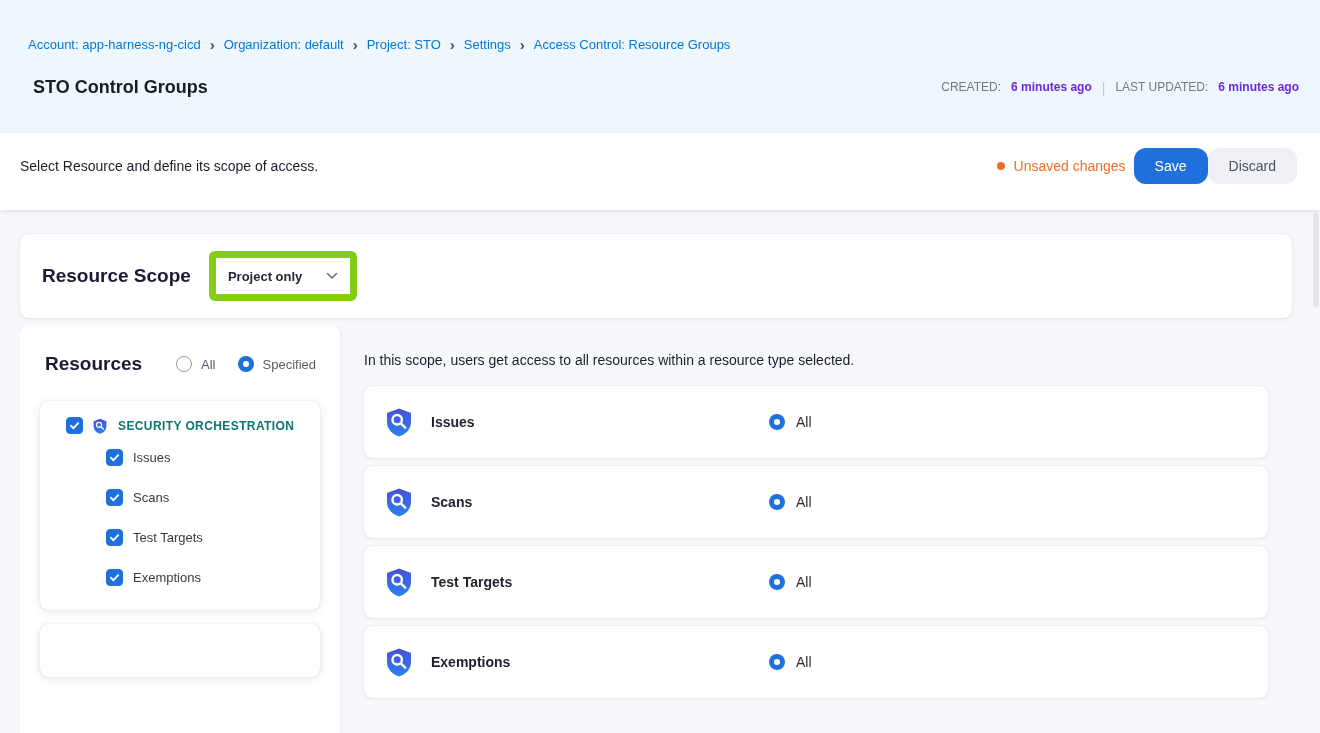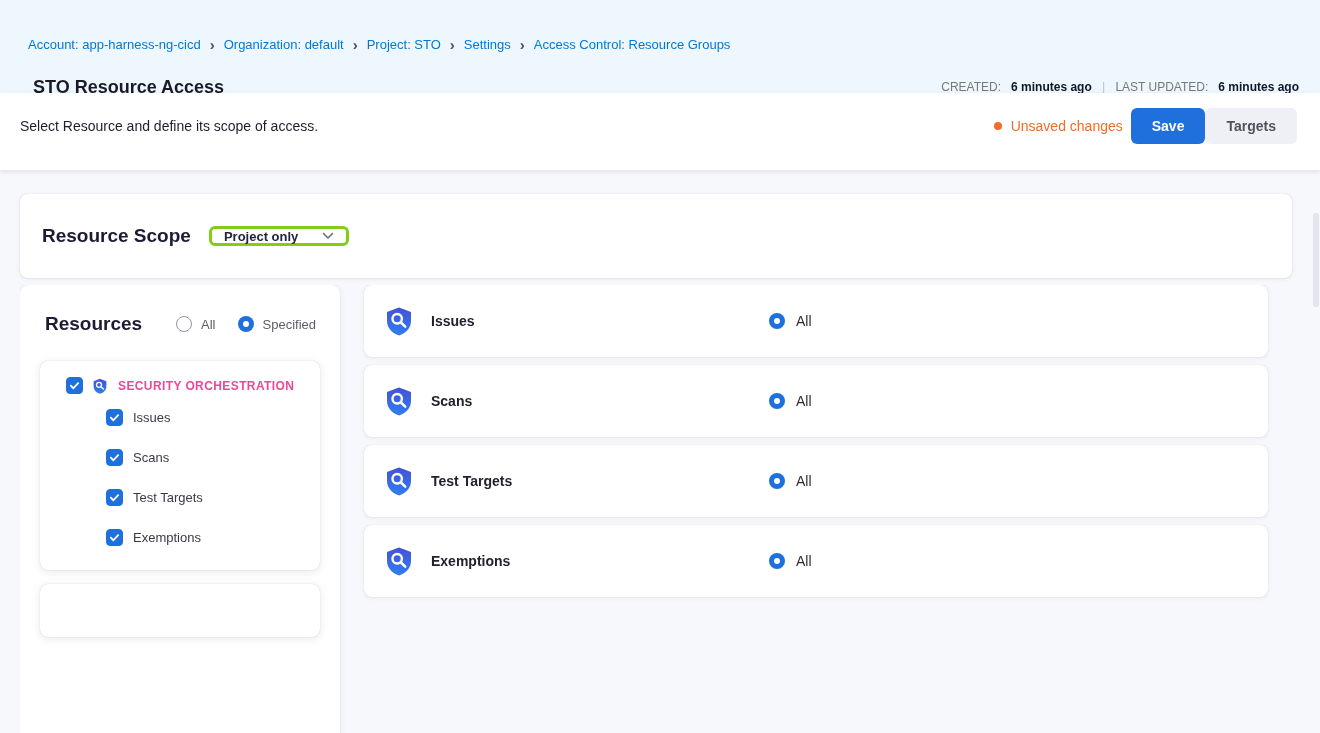--- a/index.html
+++ b/index.html
@@ -7,68 +7,68 @@
   body {
     font-family:"Liberation Sans", sans-serif;
     background:#f6f8fb;
     color:#1b1b28;
     position:relative;
   }
 
   
   .header {
     background:#edf7fd;
-    height:93px;
+    height:133px;
     padding-left:28px;
     box-shadow:0 1px 2px rgba(40,41,61,.05);
     position:relative;
   }
   .breadcrumb {
     display:flex; align-items:center; gap:9px;
     padding-top:37px; font-size:13px;
   }
   .crumb { color:#0278d5; text-decoration:none; cursor:pointer; }
   .crumb-sep { color:#4c4e5c; font-size:15px; line-height:13px; font-weight:600; }
   .title-row {
     display:flex; align-items:center; justify-content:space-between;
     margin-top:25px; padding-right:21px; padding-left:5px;
   }
   .page-title { font-size:18px; font-weight:600; color:#1b1b28; }
   .meta { display:flex; align-items:flex-start; gap:10px; font-size:12px; color:#77787f; }
-  .meta b { color:#0f172a; font-weight:600; }
+  .meta b { color:#6d28d9; font-weight:600; }
   .meta-div { color:#c3c6d4; font-size:14px; }
 
   
   .toolbar {
     background:#fff; height:77px;
     display:flex; align-items:center; justify-content:space-between;
     padding:0 23px 12px 20px;
     box-shadow:0 2px 5px rgba(40,41,61,.10);
     position:relative; z-index:2;
   }
   .toolbar-desc { font-size:14px; color:#1d1e2c; }
   .toolbar-right { display:flex; align-items:center; }
   .unsaved { display:flex; align-items:center; gap:9px; color:#ee6e27; font-size:14px; margin-right:8px; }
   .unsaved-dot { width:8px; height:8px; border-radius:50%; background:#ee6e27; }
-  .btn { border:none; border-radius:6px; font-family:inherit; font-size:14px; font-weight:700; height:36px; padding:0 21px; cursor:pointer;text-align:right; }
+  .btn { border:none; border-radius:12px; font-family:inherit; font-size:14px; font-weight:400; height:36px; padding:0 21px; cursor:pointer;text-align:right; }
   .btn-primary { background:#1f70dd; color:#fff; }
   .btn-secondary { background:#eef0f5; color:#50525e; }
 
   
   .page { padding:24px 28px 0 20px; height:523px; }
 
   .scope-card {
     background:#fff; border-radius:8px; height:84px;
     display:flex; align-items:center; padding:0 22px;
     box-shadow:0 0 1px rgba(40,41,61,.18), 0 1px 4px rgba(96,97,112,.12);
     margin-bottom:7px;
   }
   .scope-label { font-size:19px; font-weight:700; color:#1b1b34; margin-right:18px; }
   .dropdown {
-    height:20px; border:3px solid #84cc16; border-radius:6px; background:#fff;
+    height:50px; border:7px solid #84cc16; border-radius:6px; background:#fff;
     display:flex; align-items:center; gap:24px; padding:0 12px; cursor:pointer;
   }
   .dropdown-value { font-size:13px; font-weight:600; color:#24253a; }
 
   .content { display:flex; gap:24px; height:499px; overflow:hidden; }
 
   
   .sidebar {
     width:320px; flex:none; background:#fff;
     border-radius:8px 8px 0 0; height:100%;
@@ -84,21 +84,21 @@
   .radio.checked { border:none; background:#1f70dd; }
   .radio.checked::after { content:""; position:absolute; width:6px; height:6px; background:#fff; border-radius:50%; top:5px; left:5px; }
 
   .group-card {
     background:#fff; border-radius:8px; padding:13px 15px;
     box-shadow:0 0 1px rgba(40,41,61,.28), 0 2px 8px rgba(96,97,112,.14);
     margin-bottom:14px;
   }
   .group-head { display:flex; align-items:center; gap:8px; padding:3px 0 3px 11px; }
   .group-head .grp-icon { margin-left:1px; }
-  .group-label { font-size:12px; font-weight:600; letter-spacing:.4px; color:#ec4899; margin-left:2px; }
+  .group-label { font-size:12px; font-weight:600; letter-spacing:.4px; color:#0f766e; margin-left:2px; }
   .tree-item { display:flex; align-items:center; gap:10px; padding-left:51px; height:40px; cursor:pointer; }
   .tree-item:first-of-type { margin-top:4px; }
   .tree-label { font-size:13px; color:#383a47; }
 
   .checkbox { width:17px; height:17px; border-radius:4px; border:1.5px solid #1f70dd; background:#fff; display:flex; align-items:center; justify-content:center; flex:none; cursor:pointer; }
   .checkbox .check-icon { display:none; }
   .checkbox.checked { background:#1f70dd; }
   .checkbox.checked .check-icon { display:block; }
 
   
@@ -151,40 +151,40 @@
     <span class="crumb-sep">›</span>
     <a class="crumb">Organization: default</a>
     <span class="crumb-sep">›</span>
     <a class="crumb">Project: STO</a>
     <span class="crumb-sep">›</span>
     <a class="crumb">Settings</a>
     <span class="crumb-sep">›</span>
     <a class="crumb">Access Control: Resource Groups</a>
   </div>
   <div class="title-row">
-    <div class="page-title">STO Resource Access</div>
+    <div class="page-title">STO Control Groups</div>
     <div class="meta">
       <span>CREATED:</span>
       <b>6 minutes ago</b>
       <span class="meta-div">|</span>
       <span>LAST UPDATED:</span>
       <b>6 minutes ago</b>
     </div>
   </div>
 </div>
 
 <div class="toolbar">
   <div class="toolbar-desc">Select Resource and define its scope of access.</div>
   <div class="toolbar-right">
     <div class="unsaved">
       <span class="unsaved-dot"></span>
       <span>Unsaved changes</span>
     </div>
     <button class="btn btn-primary">Save</button>
-    <button class="btn btn-secondary">Targets</button>
+    <button class="btn btn-secondary">Discard</button>
   </div>
 </div>
 
 <div class="page">
 
   <div class="scope-card">
     <div class="scope-label">Resource Scope</div>
     <div class="dropdown">
       <span class="dropdown-value">Project only</span>
       <svg width="12" height="8">
@@ -254,20 +254,21 @@
           </span>
           <span class="tree-label">Exemptions</span>
         </div>
       </div>
 
       <div class="group-card" style="padding-bottom:40px;">
       </div>
     </div>
 
     <div class="main">
+      <div class="main-desc">In this scope, users get access to all resources within a resource type selected.</div>
 
       <div class="res-row">
         <div class="row-id">
           <svg width="30" height="30" viewBox="0 0 28 28">
               <use href="#sym-shield"></use>
             </svg>
           <span class="row-title">Issues</span>
         </div>
         <div class="row-access">
           <span class="radio checked"></span>

